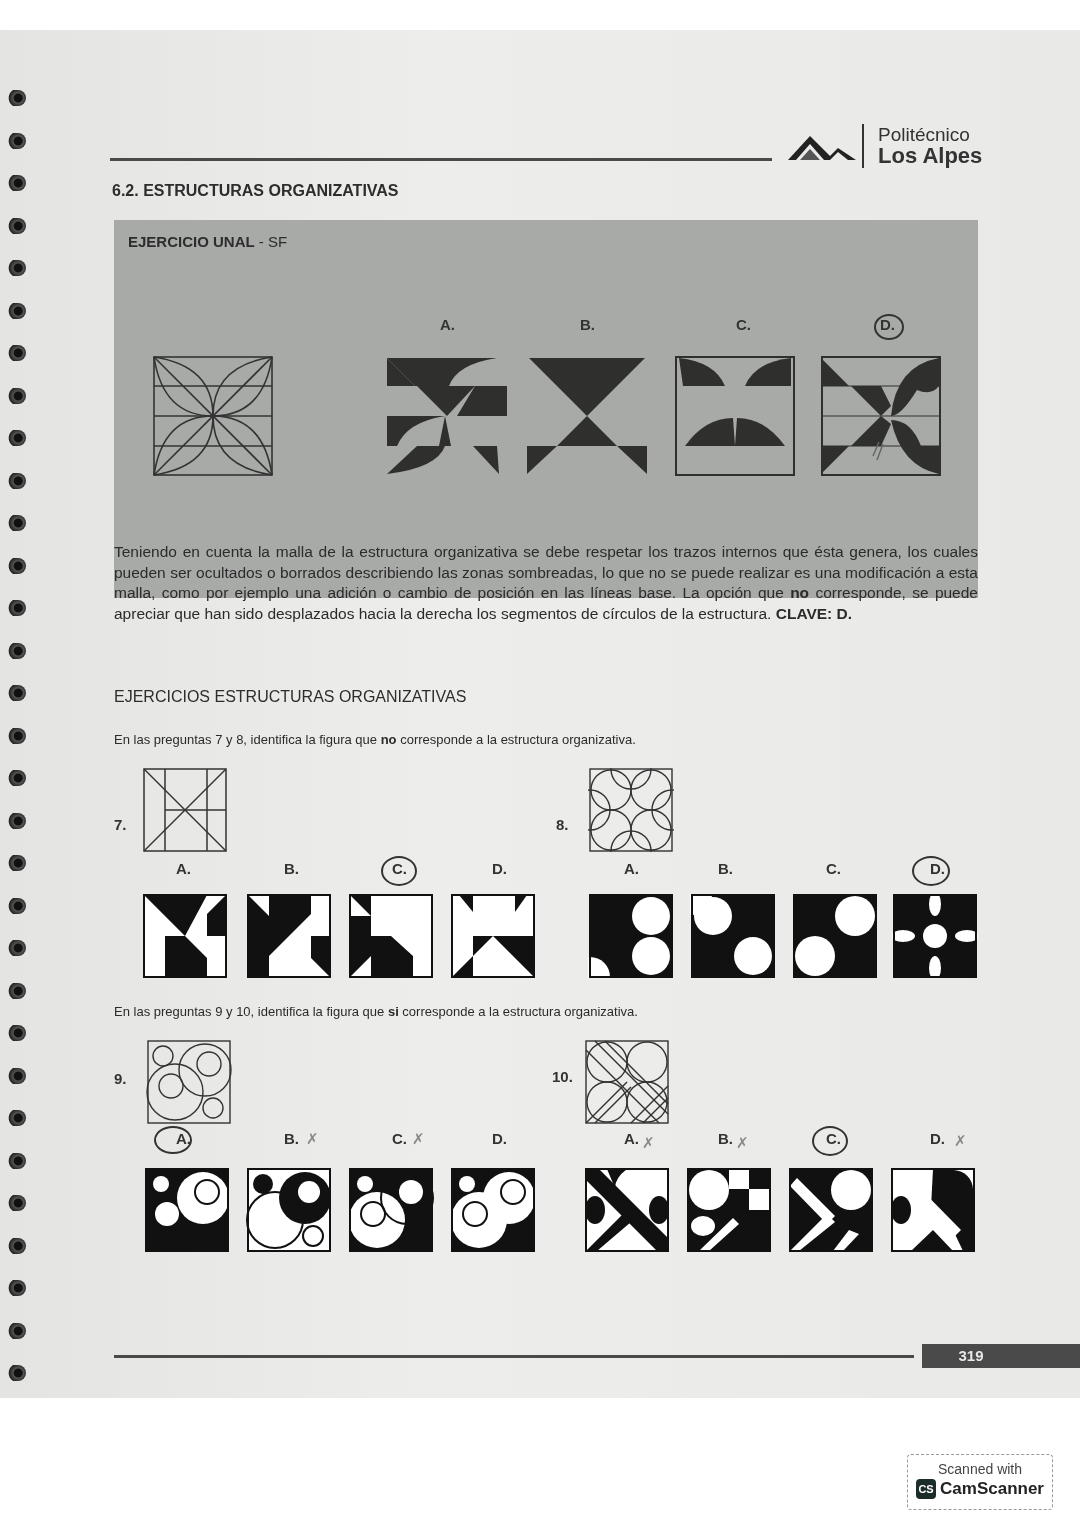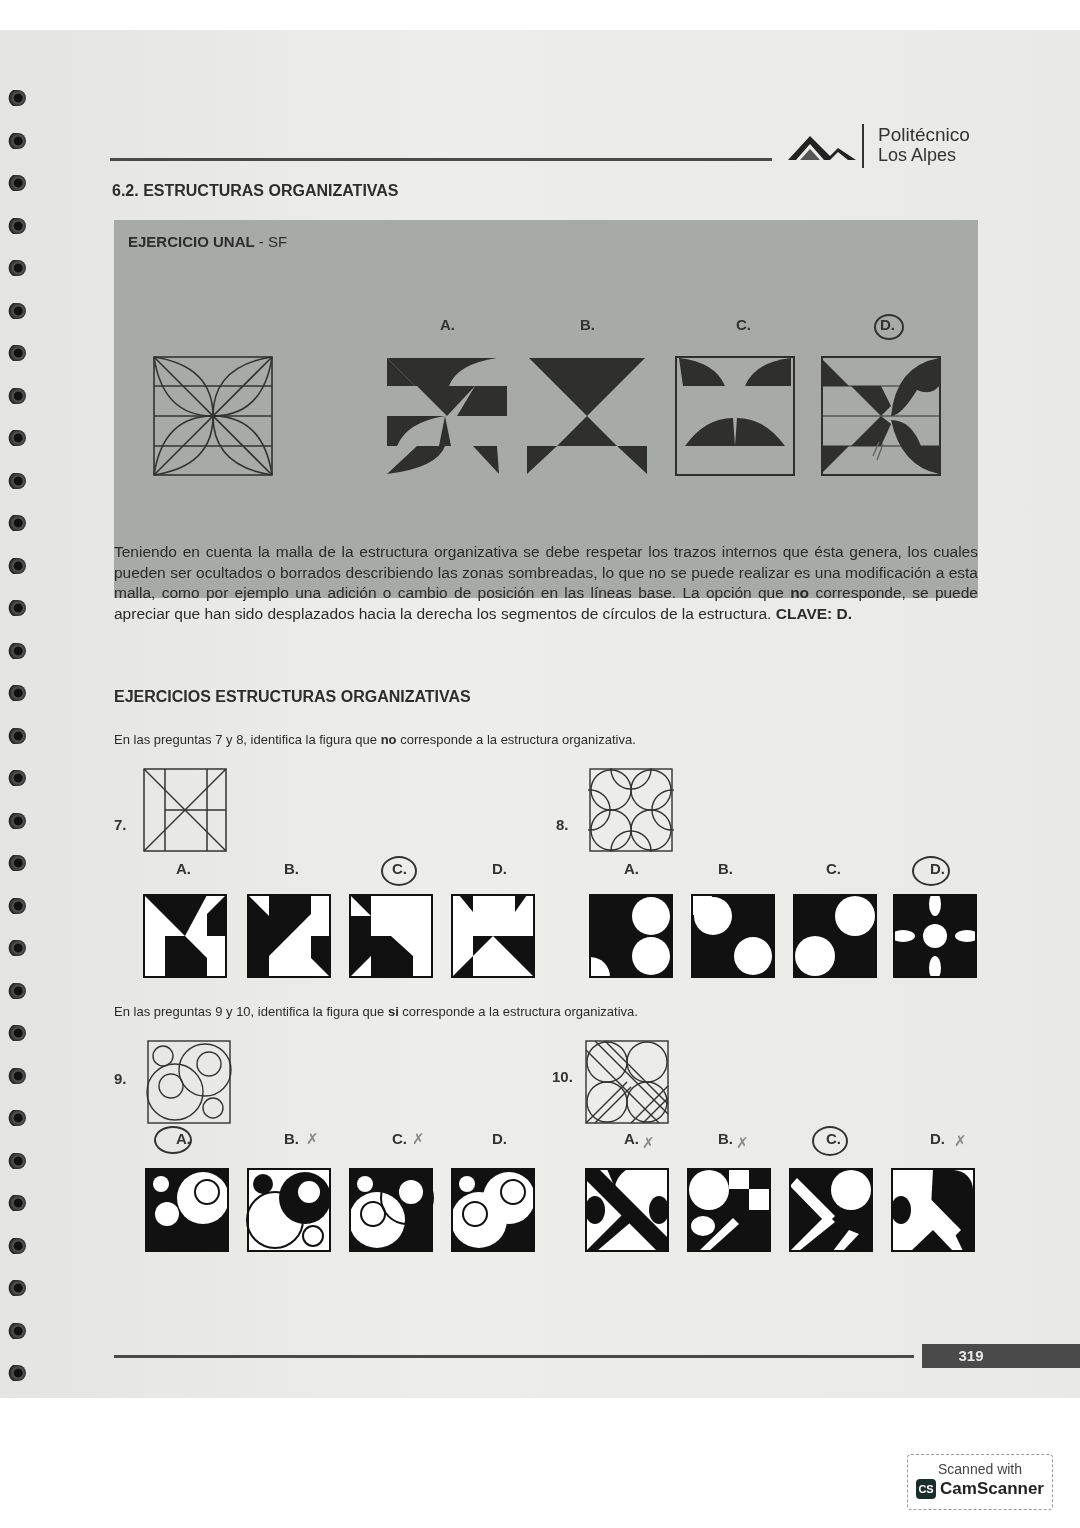--- a/index.html
+++ b/index.html
@@ -16,36 +16,36 @@
   .spiral { position:absolute; left:0; top:60px; width:30px; height:1320px; }
   .ring {
     position:absolute; left:0; width:26px; height:16px; border-radius:8px 10px 10px 8px;
     background:radial-gradient(circle at 70% 50%, #111 0 4px, #555 5px, #222 9px, transparent 10px);
   }
   .hr-top { position:absolute; left:110px; top:128px; width:662px; height:3px; background:#4a4a4a; }
   .logo { position:absolute; left:786px; top:94px; width:200px; height:46px; }
   .logo svg { position:absolute; left:0; top:6px; }
   .logo-sep { position:absolute; left:76px; top:0; width:2px; height:44px; background:#333; }
   .logo-text { position:absolute; left:92px; top:0; font-size:19px; line-height:21px; color:#333; }
-  .logo-text .l2 { font-size:18px; font-weight:normal; }
+  .logo-text .l2 { font-size:22px; font-weight:bold; }
   .section-title { position:absolute; left:112px; top:182px; font-size:16px; font-weight:bold; color:#2d2d2d; }
   .grey-box {
     position:absolute; left:114px; top:220px; width:864px; height:378px;
     background:#a8aaa8;
   }
   .ex-title { position:absolute; left:14px; top:13px; font-size:15px; font-weight:bold; color:#2d2d2d; }
   .ex-title span { font-weight:normal; }
   .ex-q { position:absolute; left:14px; top:55px; width:835px; font-size:15px; line-height:21px; color:#2d2d2d; text-align:justify; }
   .opt-label { position:absolute; font-size:15px; font-weight:bold; color:#333; }
   .fig { position:absolute; }
   .para {
     position:absolute; left:114px; top:542px; width:864px;
     font-size:15.5px; line-height:20.5px; color:#2b2b2b; text-align:justify;
   }
-  .h2 { position:absolute; left:114px; top:688px; font-size:16px; font-weight:bold; color:#2d2d2d; }
+  .h2 { position:absolute; left:114px; top:688px; font-size:16px; font-weight:normal; color:#2d2d2d; }
   .instr { position:absolute; left:114px; font-size:13px; color:#2b2b2b; }
   .qnum { position:absolute; font-size:15px; font-weight:bold; color:#333; }
   .lbl { position:absolute; font-size:15px; font-weight:bold; color:#333; }
   .mark { position:absolute; font-size:15px; color:#888; }
   .circle-mark { position:absolute; border:2px solid #333; border-radius:50%; }
   .hr-bot { position:absolute; left:114px; top:1355px; width:800px; height:3px; background:#4a4a4a; }
   .pagenum {
     position:absolute; left:922px; top:1344px; width:158px; height:24px;
     background:#4a4a4a; color:#e8e8e8; font-weight:bold; font-size:15px; text-align:center; line-height:24px;
   }

